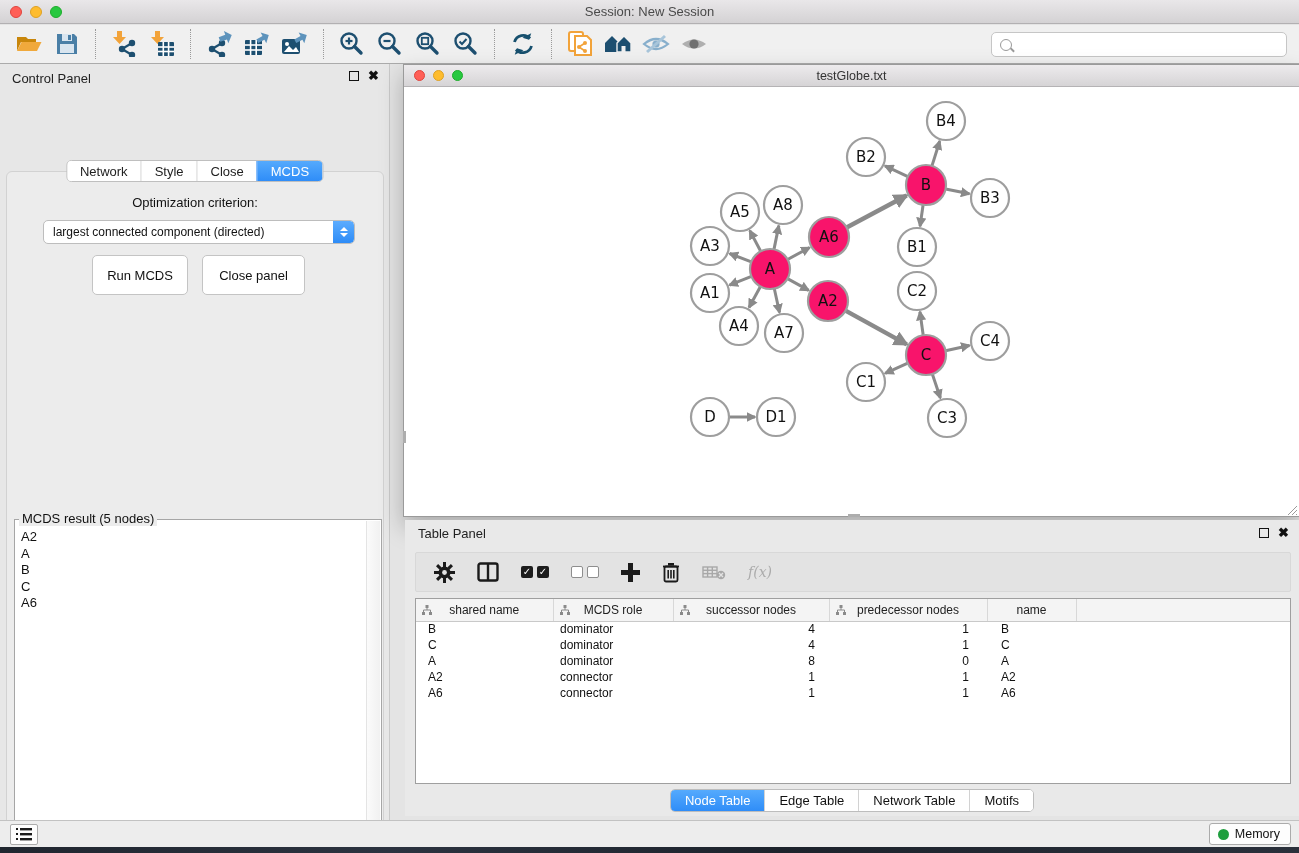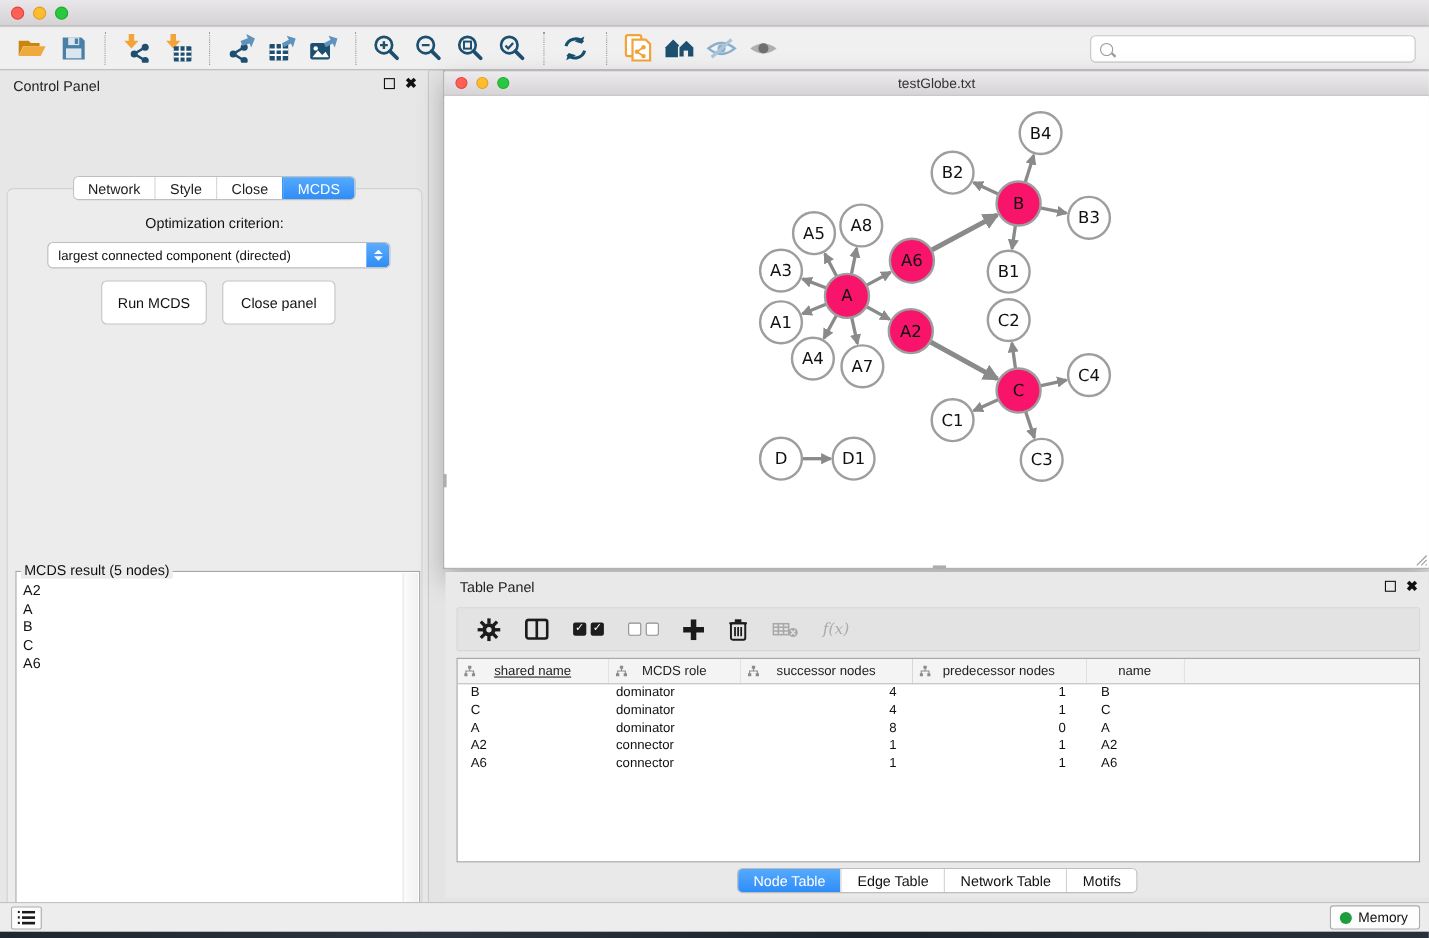--- a/index.html
+++ b/index.html
@@ -119,20 +119,21 @@
   .memdot { width:11px; height:11px; border-radius:50%; background:#1E9E3E; }
   .bottom-strip { position:absolute; left:0; top:847px; width:1299px; height:6px;
     background:linear-gradient(90deg,#20262f,#2c3340 30%,#1d232c 60%,#2a303b); }
 </style>
 </head>
 <body>
 
 <div class="stage">
 
   <div class="titlebar">
+    <span class="win-title">Session: New Session</span>
     <span class="traffic red"></span>
     <span class="traffic yellow"></span>
     <span class="traffic green"></span>
   </div>
 
   <div class="toolbar">
     <div class="tbtn">
       <svg width="28" height="22" viewBox="0 0 28 22">
           <path d="M2 4 h9 l2 2 h8 v3 H6 L2 18 z" fill="#C8860B"></path>
           <path d="M2 18 L6.5 9 h20 l-4.5 9 z" fill="#F0A93C"></path>
@@ -524,21 +525,21 @@
             <circle cx="19" cy="11" r="4.2" fill="#A8A8A8"></circle>
             <path d="M17 9 l4 4 M21 9 l-4 4" stroke="#E3E3E3" stroke-width="1.4"></path>
           </svg>
       </span>
       <span class="tp-icon fx">f(x)</span>
     </div>
     <div class="datatable">
       <table class="grid">
         <thead>
             <tr>
-              <th style="width: 137px; text-decoration: underline;">
+              <th style="width: 137px;">
                 <svg width="10" height="10" class="thicon">
                   <g fill="#8a8a8a">
                     <rect x="3.5" y="0" width="3" height="3"></rect>
                     <rect x="0" y="7" width="3" height="3"></rect>
                     <rect x="7" y="7" width="3" height="3"></rect>
                   </g>
                   <g stroke="#8a8a8a" stroke-width="1">
                     <path d="M5 3 v2 M1.5 7 v-2 h7 v2" fill="none"></path>
                   </g>
                 </svg>

